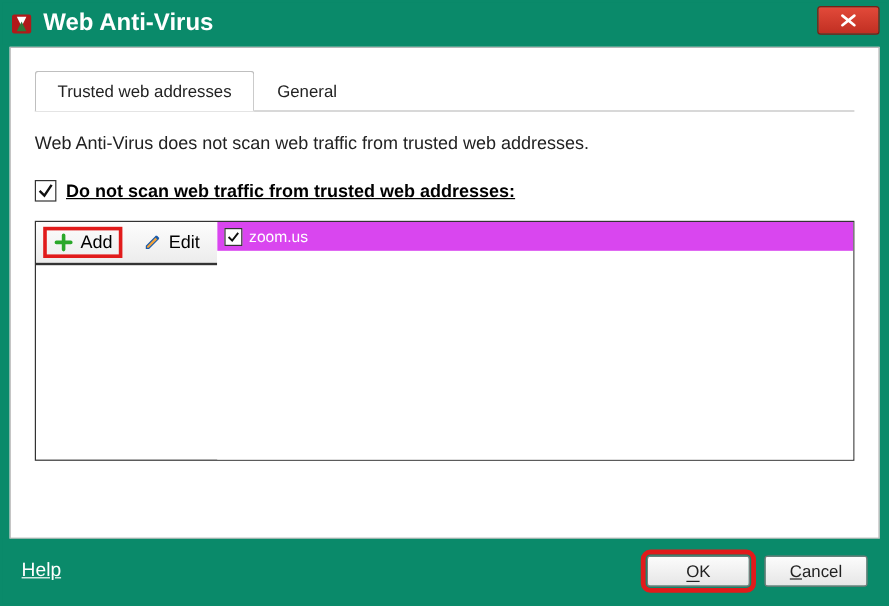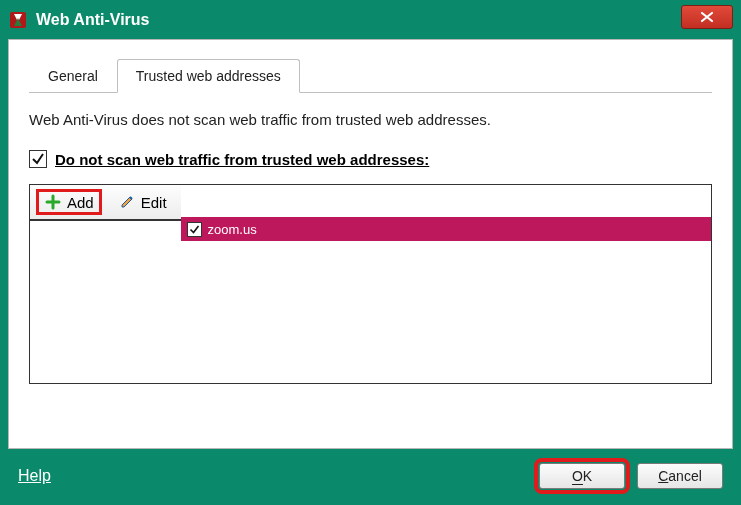--- a/index.html
+++ b/index.html
@@ -19,21 +19,21 @@
     position: relative;
   }
   .titlebar {
     height: 35px;
     background: #0a8a6a;
     display: flex;
     align-items: center;
     padding: 0 6px;
     color: #fff;
     font-weight: bold;
-    font-size: 16px;
+    font-size: 20px;
   }
   .title-icon {
     width: 20px; height: 20px;
     margin-right: 8px;
     position: relative;
   }
   .title-icon svg { display:block; }
   .title-text { flex: 1; }
   .close-btn {
     width: 52px; height: 24px;
@@ -122,28 +122,27 @@
   .add-highlight {
     border: 3px solid #e11b1b;
     padding: 1px 5px;
   }
   .list-body {
     flex:1;
     background:#fff;
     overflow:auto;
   }
   .list-row {
-    background: #be185d;
+    background: #d946ef;
     color:#fff;
     display:flex; align-items:center;
     height: 22px;
     padding: 12px 6px;
     gap:6px;
     cursor:pointer;
-    margin-top:32px;
   }
   .row-check {
     width:15px; height:15px;
     border:1px solid #333;
     background:#fff;
     display:flex; align-items:center; justify-content:center;
   }
   .row-check svg{display:block;}
   .footer {
     position:absolute;
@@ -194,22 +193,22 @@
     <div class="close-btn">
       <svg width="16" height="12" viewBox="0 0 16 12">
         <path d="M3 2 L13 10 M13 2 L3 10" stroke="#fff" stroke-width="2.2" stroke-linecap="round"></path>
       </svg>
     </div>
   </div>
 
   <div class="client">
 
     <div class="tabs">
+      <div class="tab active">Trusted web addresses</div>
       <div class="tab">General</div>
-      <div class="tab active">Trusted web addresses</div>
     </div>
 
     <div class="desc">Web Anti-Virus does not scan web traffic from trusted web addresses.</div>
 
     <div class="check-row">
       <div class="checkbox">
         <svg width="14" height="14" viewBox="0 0 14 14">
           <path d="M2 7 L6 11 L12 2" stroke="#111" stroke-width="2" fill="none"></path>
         </svg>
       </div>

